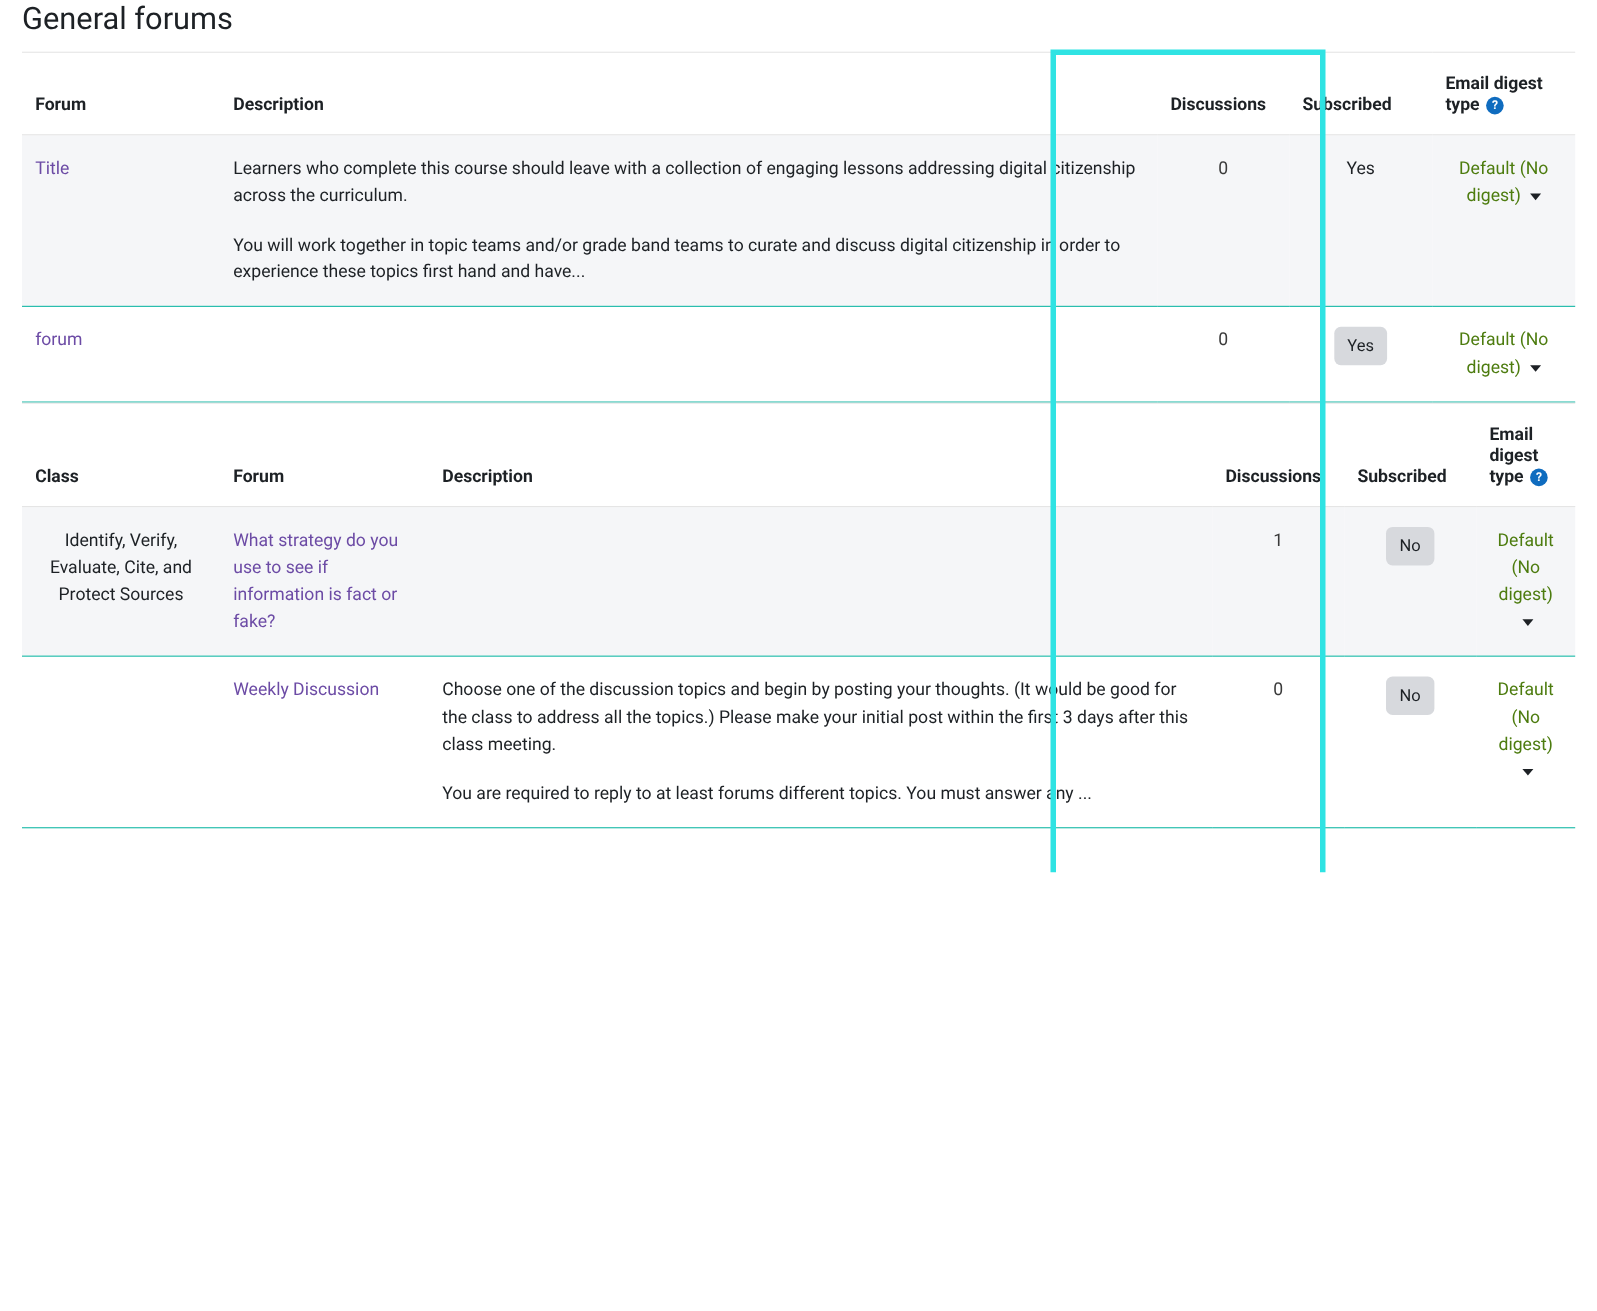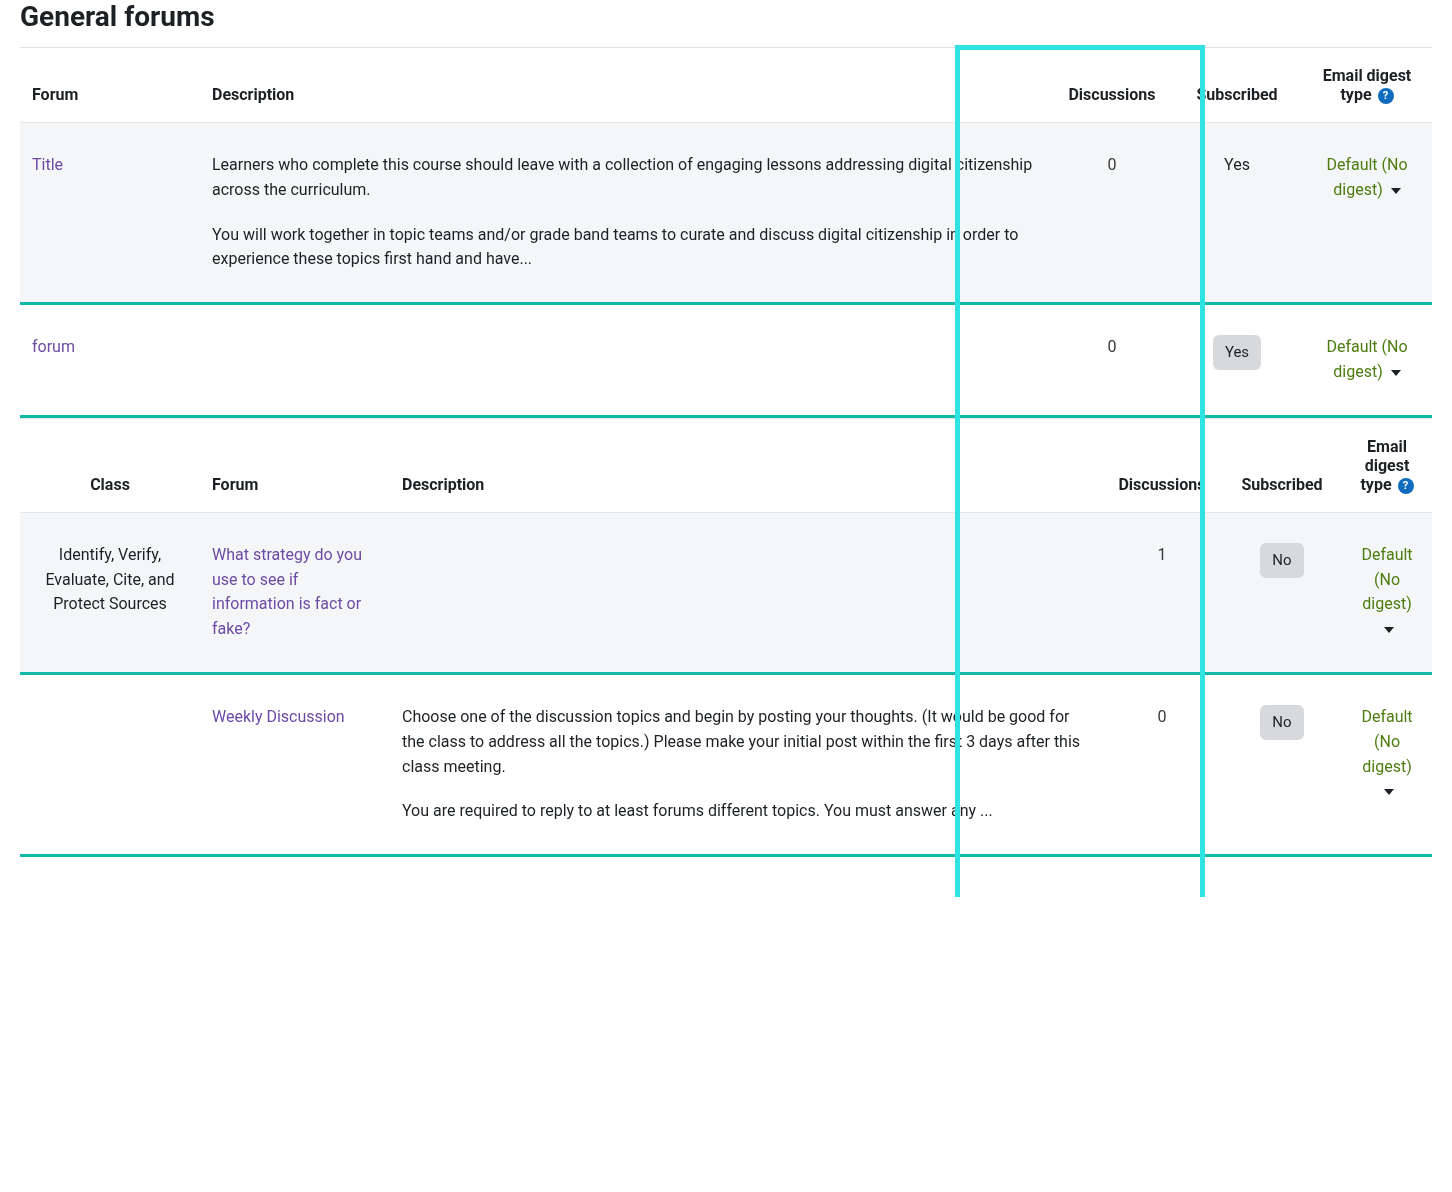--- a/index.html
+++ b/index.html
@@ -5,46 +5,46 @@
 * { box-sizing: border-box; margin: 0; padding: 0; }
 body {
   font-family: -apple-system, BlinkMacSystemFont, "Segoe UI", Roboto, Helvetica, Arial, sans-serif;
   background: #fff;
   color: #1d2125;
   padding: 0 20px 40px 20px;
   font-size: 16px;
 }
 h2.section-heading {
   font-size: 28px;
-  font-weight: 700;
+  font-weight: 400;
   color: #1d2125;
   margin: 10px 0 14px 0;
 }
 h2.section-heading.first {
   margin-top: 0;
 }
 table.forum-table {
   width: 100%;
   border-collapse: collapse;
   border-top: 1px solid #e5e5e5;
 }
 table.forum-table th {
   text-align: left;
   font-weight: 700;
   font-size: 16px;
   padding: 18px 12px;
   color: #1d2125;
   vertical-align: bottom;
   border-bottom: 1px solid #e5e5e5;
 }
-table.forum-table th.center { text-align: center; }
+table.forum-table th.center { text-align: left; }
 table.forum-table td {
-  padding: 30px 12px;
+  padding: 18px 12px;
   vertical-align: top;
-  border-bottom: 3px solid #14b8a6;
+  border-bottom: 1px solid #14b8a6;
   font-size: 16px;
   line-height: 1.55;
 }
 table.forum-table td.center { text-align: center; }
 table.forum-table tbody tr:nth-child(odd) {
   background: #f5f6f8;
 }
 a.forum-link {
   color: #6c4ba5;
   text-decoration: none;

